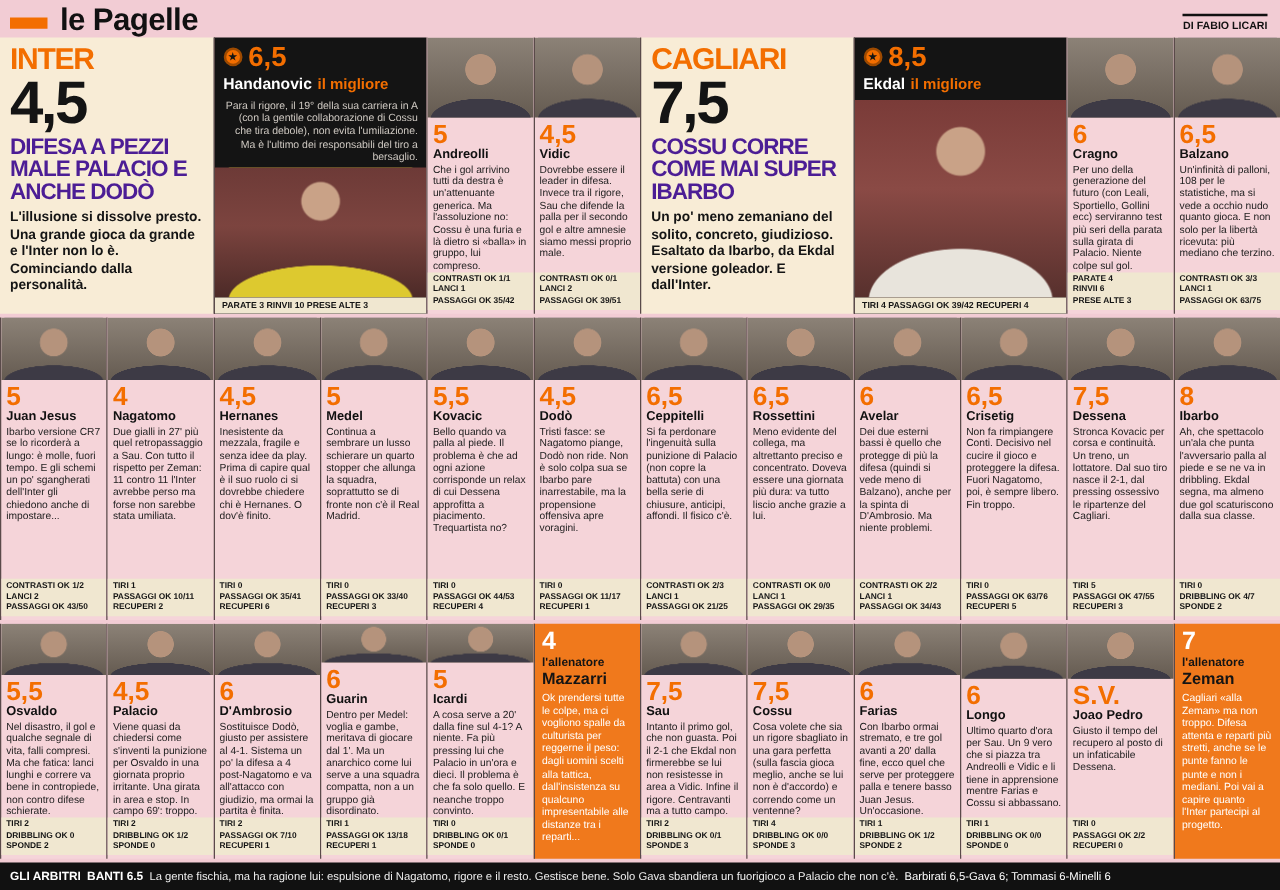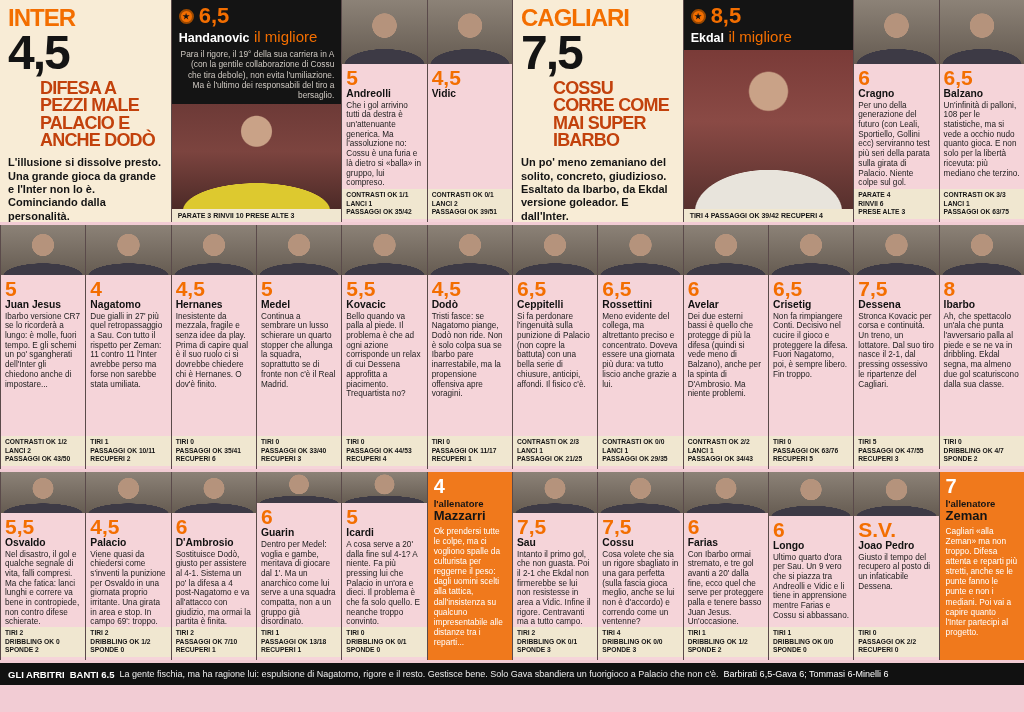--- a/index.html
+++ b/index.html
@@ -20,31 +20,31 @@
   .row3 { height:188px; margin-top:3px; }
   .cell { width:85.333px; border-left:1px solid #5a4a4a; }
   .cell.first { border-left:none; }
   .span2 { width:170.667px; }
   .contents { display:contents; }
 
   
   .icard { background:#f8ecd6; padding:6px 8px; display:flex; flex-direction:column; overflow:hidden; }
   .iteam { color:#f36e00; font-size:24px; font-weight:800; letter-spacing:-1px; line-height:1; }
   .irating { font-size:48px; font-weight:800; color:#141414; line-height:0.95; letter-spacing:-2px; }
-  .ihead { font-size:18px; font-weight:800; color:#c2410c; line-height:0.98; margin-top:4px; letter-spacing:-0.8px;margin-left:32px; }
+  .ihead { font-size:18px; font-weight:800; color:#4c1d95; line-height:0.98; margin-top:4px; letter-spacing:-0.8px; }
   .isum { font-size:11px; font-weight:700; color:#141414; line-height:1.22; margin-top:6px; }
 
   
   .fcard { background:#141414; color:#d7d2cc; display:flex; flex-direction:column; padding:5px 7px 0; overflow:hidden; }
   .fhead { display:flex; align-items:center; gap:5px; }
   .medal { width:15px; height:15px; border-radius:50%; background:#f36e00; border:2px solid #9e4a00; color:#141414; font-size:8px; font-weight:800; display:flex; align-items:center; justify-content:center; }
   .frating { color:#f36e00; font-size:22px; font-weight:800; line-height:1; }
   .fnameline { margin-top:1px; }
   .fname { color:#fff; font-size:12.5px; font-weight:800;margin-top:31px; }
-  .ftag { color:#f36e00; font-size:15px; font-weight:400; }
+  .ftag { color:#f36e00; font-size:12px; font-weight:700; }
   .ftext { font-size:8.4px; line-height:1.22; margin-top:3px; color:#cfc9c2;text-align:right; }
   .fphoto { flex:1; margin:4px -7px 0; background:
       radial-gradient(circle at 50% 26%, #c9a287 0 13%, rgba(0,0,0,0) 14%),
       linear-gradient(180deg,#7a3b38 0%, #8a4a45 45%, #57302d 100%); }
   .fphoto.gk { background:
       radial-gradient(circle at 50% 26%, #c9a287 0 13%, rgba(0,0,0,0) 14%),
       radial-gradient(ellipse 72% 44% at 50% 102%, #ddc92f 0 60%, rgba(0,0,0,0) 61%),
       linear-gradient(180deg,#6d3a37 0%, #7c443f 45%, #4c2a27 100%); }
   .fphoto.whitekit { background:
       radial-gradient(circle at 50% 26%, #c9a287 0 13%, rgba(0,0,0,0) 14%),
@@ -77,20 +77,25 @@
   .rlabel { font-weight:800; font-size:9.5px; }
   .rref { font-weight:800; font-size:9.5px; }
   .rtext { font-weight:400; font-size:9px; color:#eee; }
   .rass { font-weight:400; font-size:9px; }
 </style>
 </head>
 <body>
 
 <div class="page">
 
+  <div class="hdr">
+    <div class="dash"></div>
+    <div class="title">le Pagelle</div>
+    <div class="byline">DI FABIO LICARI</div>
+  </div>
 
   <section class="row row1">
     <div class="cell span2 icard first">
       <div class="iteam">INTER</div>
       <div class="irating">4,5</div>
       <div class="ihead">DIFESA A PEZZI MALE PALACIO E ANCHE DODÒ</div>
       <div class="isum">L'illusione si dissolve presto. Una grande gioca da grande e l'Inter non lo è. Cominciando dalla personalità.</div>
     </div>
     <div class="cell span2 fcard">
       <div class="fhead">
@@ -112,20 +117,21 @@
     <div class="ptext">Che i gol arrivino tutti da destra è un'attenuante generica. Ma l'assoluzione no: Cossu è una furia e là dietro si «balla» in gruppo, lui compreso.</div>
     <div class="pstats">
             <div class="stat-line">CONTRASTI OK 1/1</div>
             <div class="stat-line">LANCI 1</div>
             <div class="stat-line">PASSAGGI OK 35/42</div>
           </div>
   </div><div class="cell pcard">
     <div class="photo"></div>
     <div class="rating">4,5</div>
     <div class="pname">Vidic</div>
+    <div class="ptext">Dovrebbe essere il leader in difesa. Invece tra il rigore, Sau che difende la palla per il secondo gol e altre amnesie siamo messi proprio male.</div>
     <div class="pstats">
             <div class="stat-line">CONTRASTI OK 0/1</div>
             <div class="stat-line">LANCI 2</div>
             <div class="stat-line">PASSAGGI OK 39/51</div>
           </div>
   </div></div>
     <div class="cell span2 icard">
       <div class="iteam">CAGLIARI</div>
       <div class="irating">7,5</div>
       <div class="ihead">COSSU CORRE COME MAI SUPER IBARBO</div>

